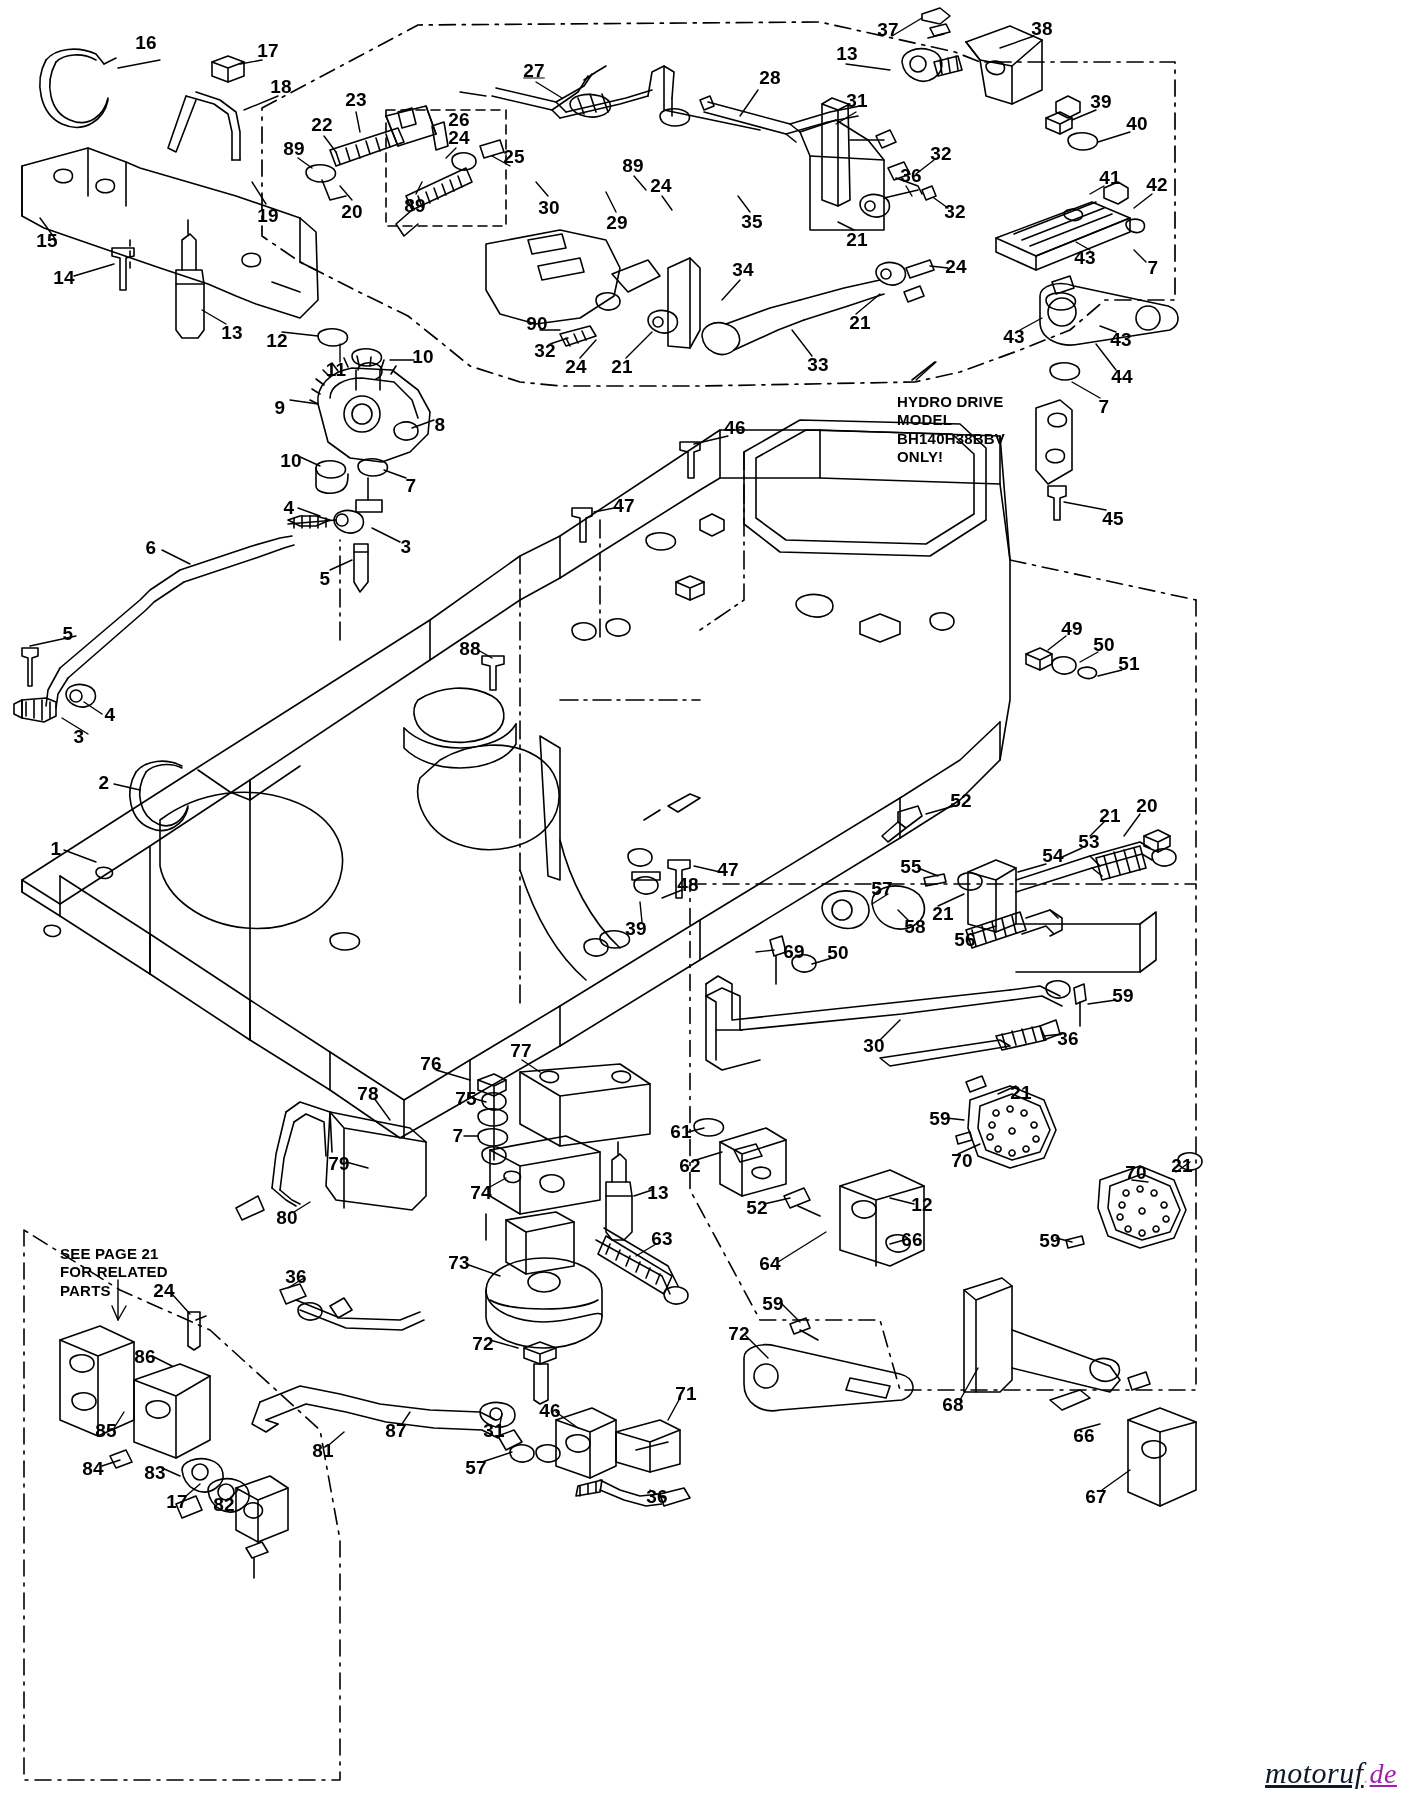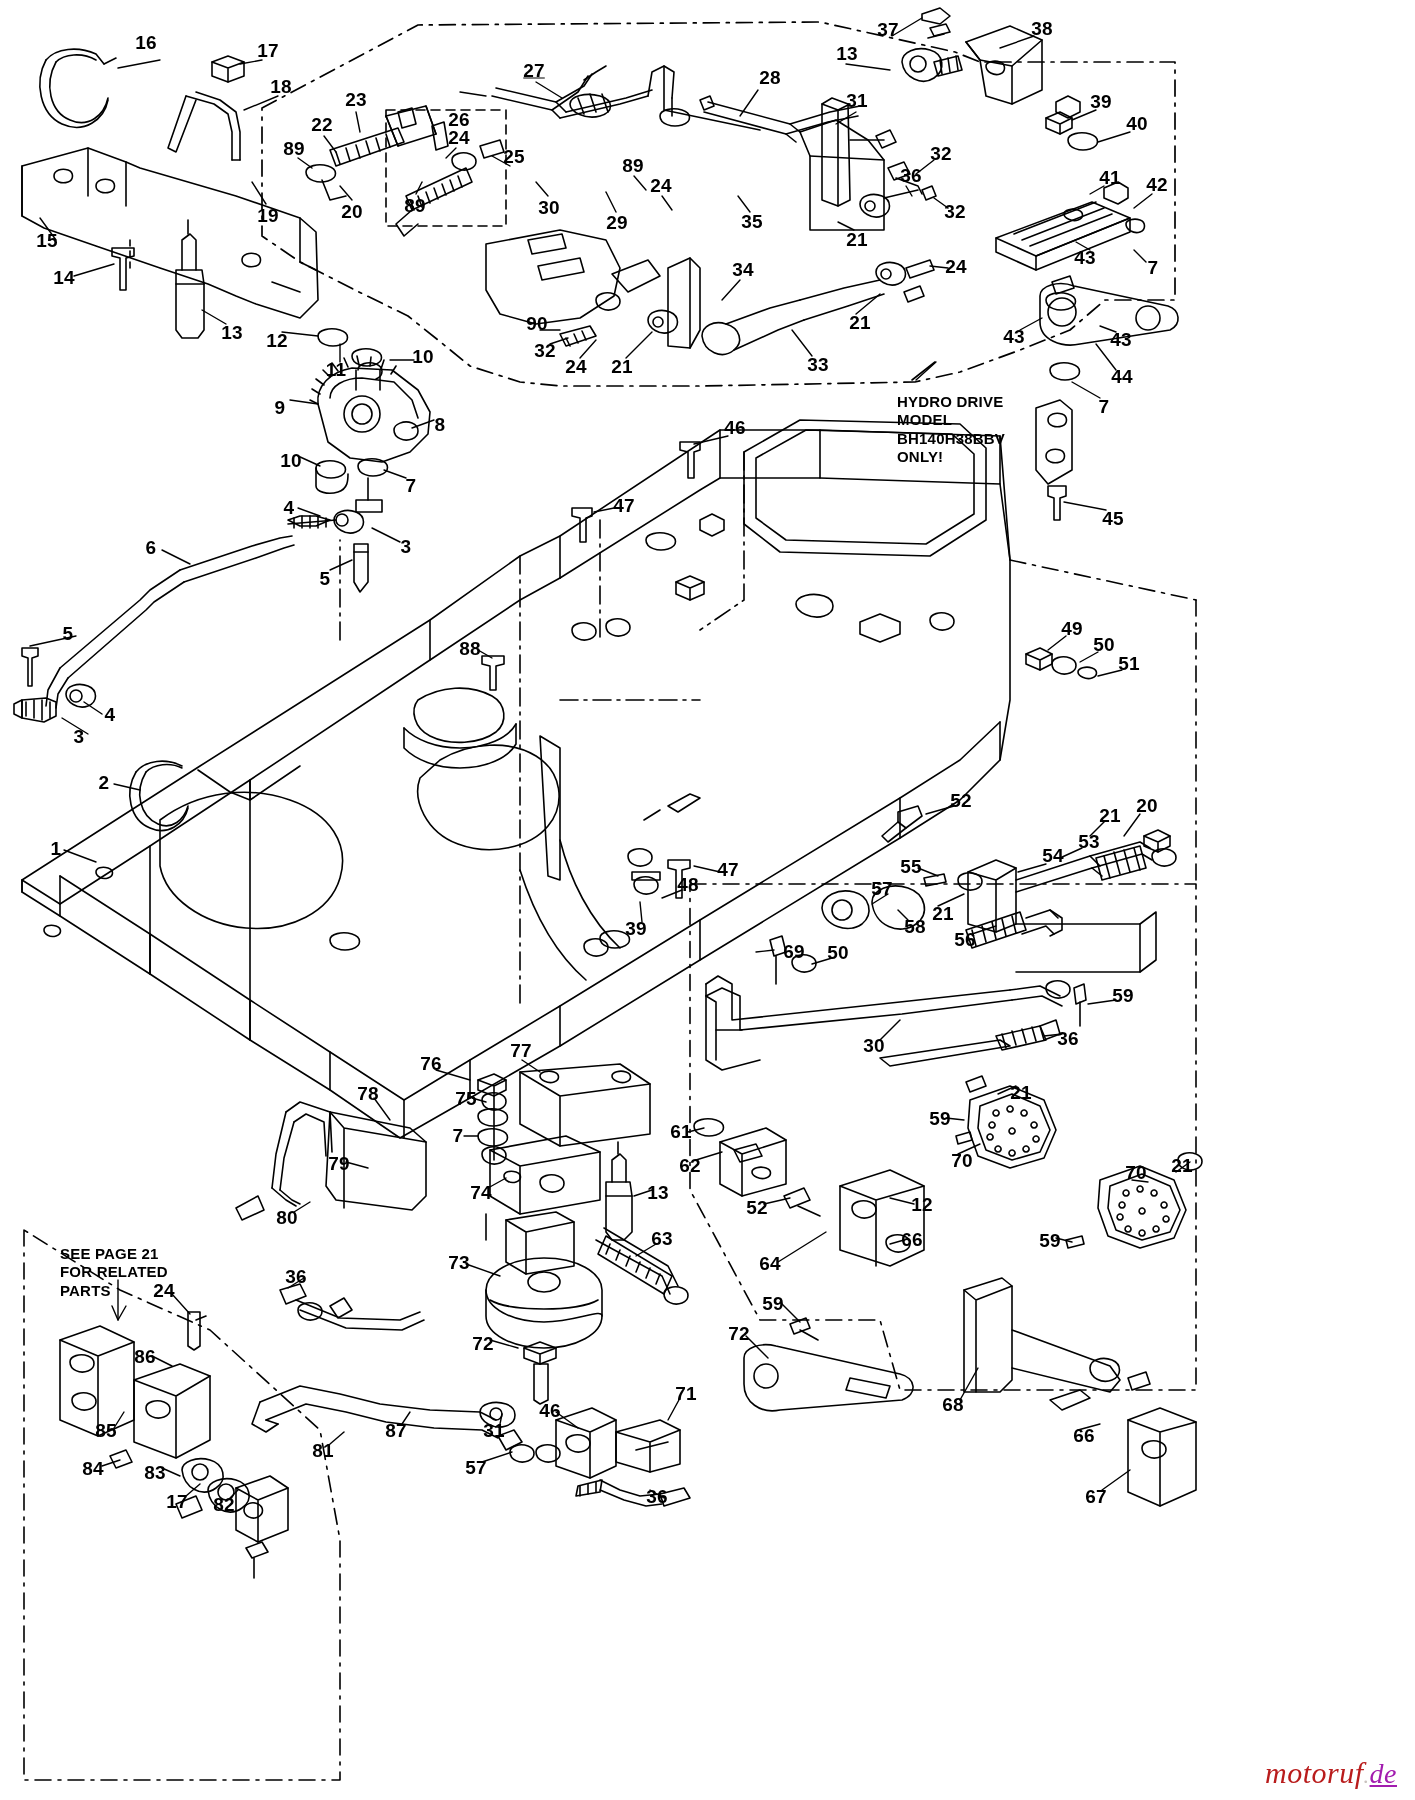--- a/index.html
+++ b/index.html
@@ -52,21 +52,22 @@
     right: 18px;
     bottom: 10px;
     font-family: "Liberation Serif", serif;
     font-size: 30px;
     font-style: italic;
     letter-spacing: 0.5px;
     color: #b8b0ac;
     user-select: none;
   }
   .watermark .wm-main {
-    color: #b91c1c;
+    color: #0f172a;
+    text-decoration: underline;
   }
   .watermark .wm-dot {
     color: #c9c3bf;
     font-size: 22px;
   }
   .watermark .wm-de {
     color: #a21caf;
     font-size: 28px;
     text-decoration: underline;
   }

